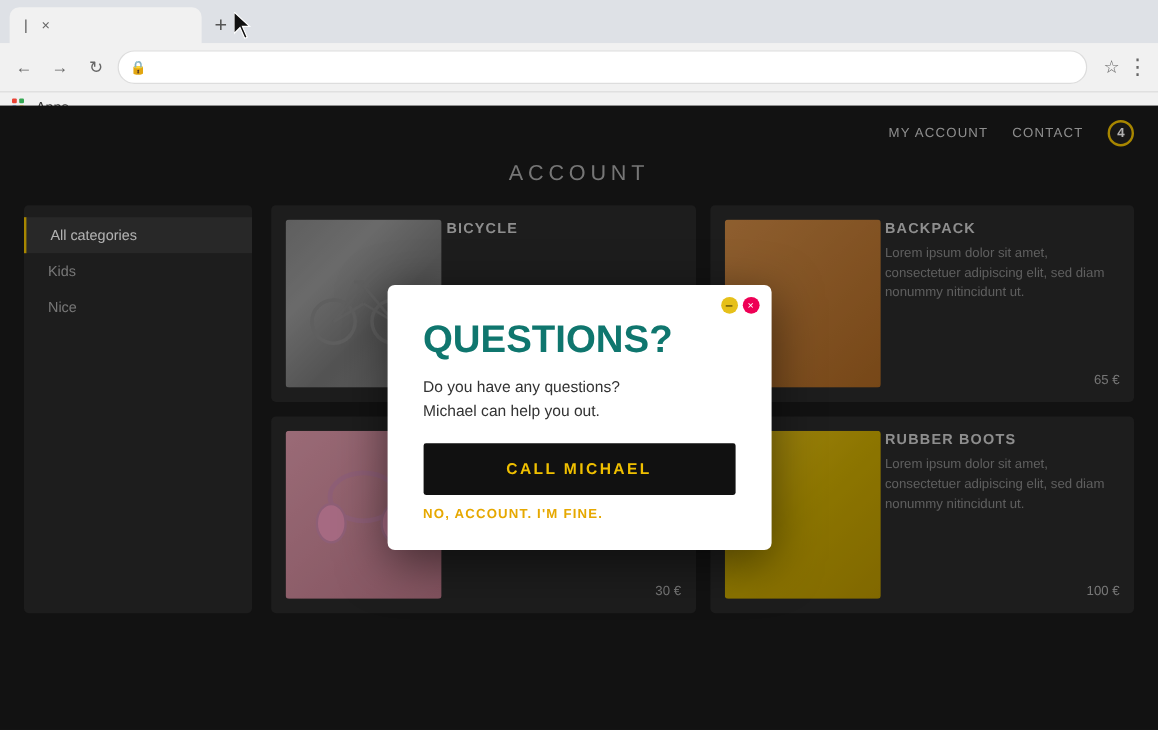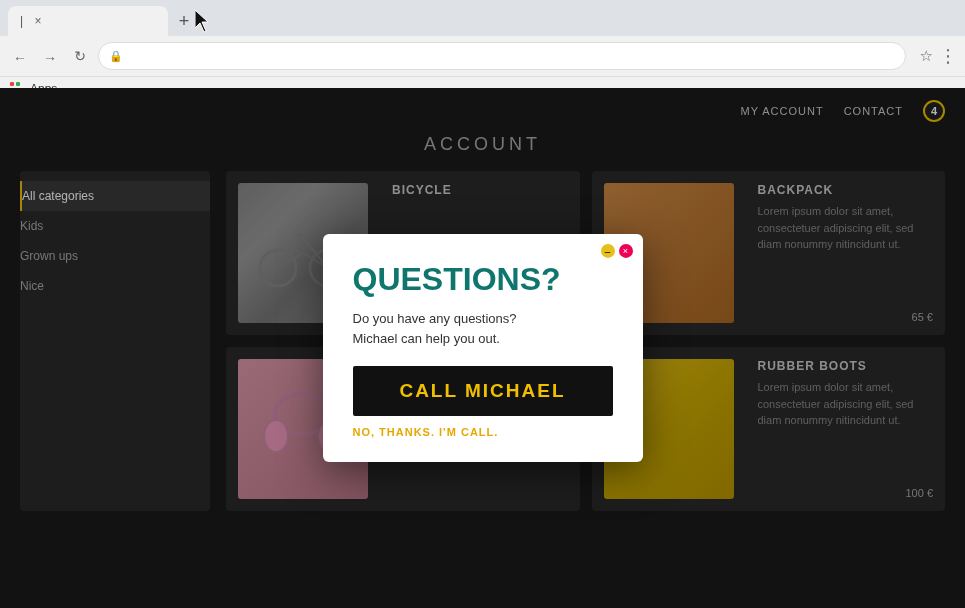--- a/index.html
+++ b/index.html
@@ -151,21 +151,21 @@
 
     
     .sidebar {
       width: 190px;
       background: #2a2a2a;
       border-radius: 4px;
       padding: 10px 0;
       flex-shrink: 0;
     }
     .sidebar-item {
-      padding: 8px 0;
+      padding: 8px 20px;
       font-size: 12px;
       color: #aaa;
       cursor: pointer;
     }
     .sidebar-item.active {
       color: #fff;
       background: #3a3a3a;
       border-left: 2px solid #f0c000;
     }
 
@@ -173,21 +173,21 @@
     .product-grid {
       flex: 1;
       display: grid;
       grid-template-columns: 1fr 1fr;
       gap: 12px;
     }
     .product-card {
       background: #2a2a2a;
       border-radius: 4px;
       display: flex;
-      gap: 24px;
+      gap: 4px;
       padding: 12px;
       position: relative;
       min-height: 160px;
     }
     .product-image {
       width: 130px;
       height: 140px;
       flex-shrink: 0;
       border-radius: 3px;
       overflow: hidden;
@@ -293,21 +293,21 @@
       color: #333;
       line-height: 1.5;
       margin-bottom: 18px;
     }
     .modal-cta {
       width: 100%;
       background: #111;
       color: #f0c000;
       border: none;
       padding: 14px;
-      font-size: 19px;
+      font-size: 13px;
       letter-spacing: 2px;
       font-weight: bold;
       text-transform: uppercase;
       cursor: pointer;
       border-radius: 2px;
       margin-bottom: 10px;
     }
     .modal-dismiss {
       display: block;
       text-align: left;
@@ -376,21 +376,20 @@
     <div class="cart-badge">4</div>
   </div>
 
   <div class="products-section">
     <h2 class="products-title">ACCOUNT</h2>
     <div class="products-layout">
 
       <div class="sidebar">
         <div class="sidebar-item active">All categories</div>
         <div class="sidebar-item">Kids</div>
-        <div class="sidebar-item">Grown ups</div>
         <div class="sidebar-item">Nice</div>
       </div>
 
       <div class="product-grid">
 
         <div class="product-card">
           <div class="product-image">
             <div class="bike-img">
               <svg width="100" height="80" viewBox="0 0 100 80">
                 <circle cx="25" cy="55" r="18" fill="none" stroke="#888" stroke-width="3"></circle>
@@ -425,20 +424,21 @@
             <div class="headphones-img">
               <svg width="80" height="90" viewBox="0 0 80 90">
                 <ellipse cx="40" cy="30" rx="28" ry="20" fill="none" stroke="#c8a" stroke-width="4"></ellipse>
                 <ellipse cx="13" cy="52" rx="12" ry="16" fill="#e9b" stroke="#c8a" stroke-width="2"></ellipse>
                 <ellipse cx="67" cy="52" rx="12" ry="16" fill="#e9b" stroke="#c8a" stroke-width="2"></ellipse>
               </svg>
             </div>
           </div>
           <div class="product-info">
             <div class="product-desc">Lorem ipsum dolor sit amet, consectetuer adipiscing elit, sed diam nonummy nitincidunt ut.</div>
+            <div class="product-price">30 €</div>
           </div>
         </div>
 
         <div class="product-card">
           <div class="product-image">
             <div class="boots-img"></div>
           </div>
           <div class="product-info">
             <div class="product-name">RUBBER BOOTS</div>
             <div class="product-desc">Lorem ipsum dolor sit amet, consectetuer adipiscing elit, sed diam nonummy nitincidunt ut.</div>
@@ -455,21 +455,21 @@
     <div class="modal-controls">
       <div class="modal-btn-minimize">–</div>
       <div class="modal-btn-close">×</div>
     </div>
     <div class="modal-title">QUESTIONS?</div>
     <div class="modal-body">
       <span>Do you have any questions?</span><br>
       <span>Michael can help you out.</span>
     </div>
     <button class="modal-cta">CALL MICHAEL</button>
-    <a class="modal-dismiss">NO, THANKS. I'M CALL.</a>
+    <a class="modal-dismiss">NO, ACCOUNT. I'M FINE.</a>
   </div>
 </div>
 
 <div class="cursor">
   <svg width="20" height="24" viewBox="0 0 20 24">
     <polygon points="0,0 0,18 5,13 9,22 11,21 7,12 13,12" fill="#111" stroke="#fff" stroke-width="1"></polygon>
   </svg>
 </div>
 
 </body></html>

